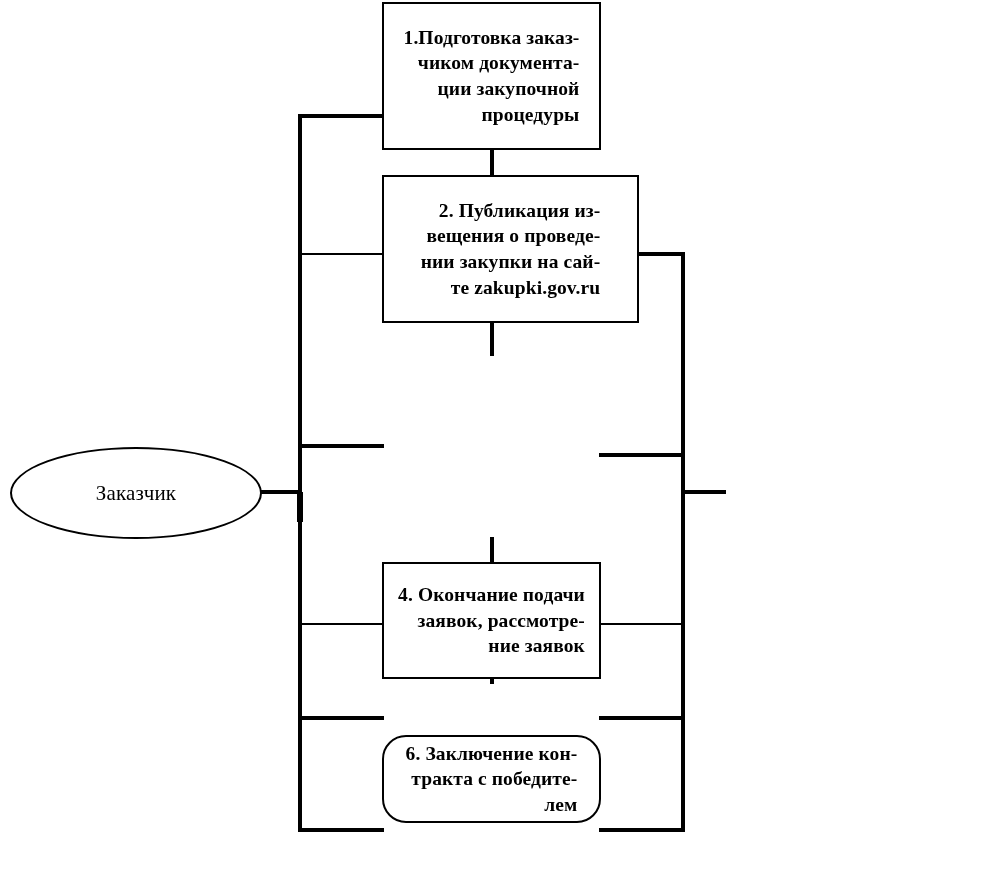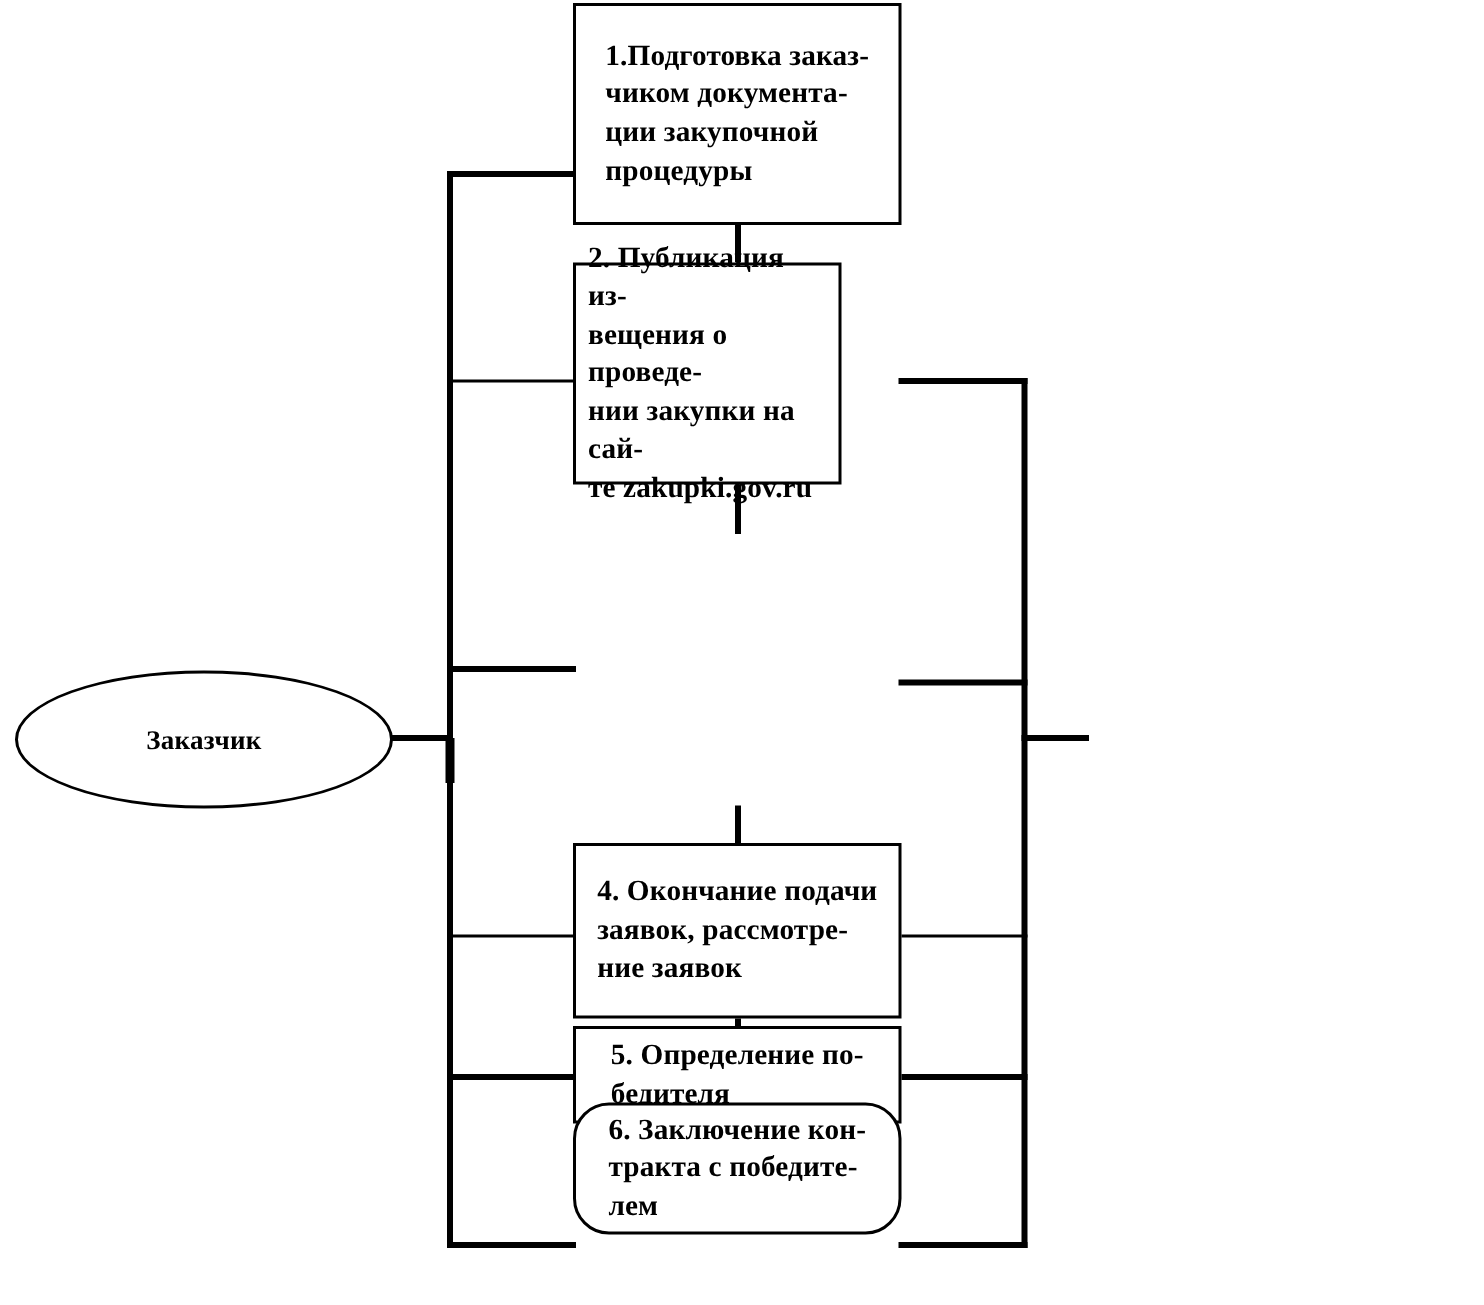--- a/index.html
+++ b/index.html
@@ -28,21 +28,21 @@
     display: block;
   }
   .node-box {
     position: absolute;
     box-sizing: border-box;
     border: 2px solid #000000;
     background: #ffffff;
     display: flex;
     align-items: center;
     justify-content: center;
-    text-align: left;
+    text-align: right;
     padding: 4px 8px;
     z-index: 3;
   }
   .node-box .box-text {
     display: block;
     white-space: pre-line;
     font-size: 19.5px;
     line-height: 1.31;
     font-weight: 700;
     letter-spacing: 0.1px;
@@ -53,22 +53,22 @@
     border: 2px solid #000000;
     border-radius: 50%;
     background: #ffffff;
     display: flex;
     align-items: center;
     justify-content: center;
     text-align: center;
     z-index: 3;
   }
   .node-ellipse .ellipse-text {
-    font-size: 18px;
-    font-weight: 700;
+    font-size: 21px;
+    font-weight: 400;
     letter-spacing: 0.2px;
   }
 </style>
 </head>
 <body>
 
 <div id="diagram-root">
 
   <svg id="diagram-svg" viewBox="0 0 989 870" xmlns="http://www.w3.org/2000/svg">
 
@@ -101,38 +101,34 @@
     <line x1="681" y1="492" x2="726" y2="492" stroke="#000" stroke-width="4"></line>
   </svg>
 
   <div class="node-box" style="left:382px; top:2px; width:219px; height:148px;">
     <span class="box-text">1.Подготовка заказ-
 чиком документа-
 ции закупочной
 процедуры</span>
   </div>
 
-  <div class="node-box" style="left:382px; top:175px; width:179px; height:148px;">
+  <div class="node-box" style="left:382px; top:175px; width:257px; height:148px;">
     <span class="box-text">2. Публикация из-
 вещения о проведе-
 нии закупки на сай-
 те zakupki.gov.ru</span>
   </div>
 
 
   <div class="node-box" style="left:382px; top:562px; width:219px; height:117px;">
     <span class="box-text">4. Окончание подачи
 заявок, рассмотре-
 ние заявок</span>
   </div>
 
-  <div class="node-box" style="left:382px; top:684px; width:219px; height:65px;">
-    <span class="box-text">5. Определение по-
-бедителя</span>
-  </div>
 
   <div class="node-box" style="left:382px; top:735px; width:219px; height:88px;border-radius:24px;">
     <span class="box-text">6. Заключение кон-
 тракта с победите-
 лем</span>
   </div>
 
   <div class="node-ellipse" style="left:10px; top:447px; width:252px; height:92px;">
     <span class="ellipse-text">Заказчик</span>
   </div>

